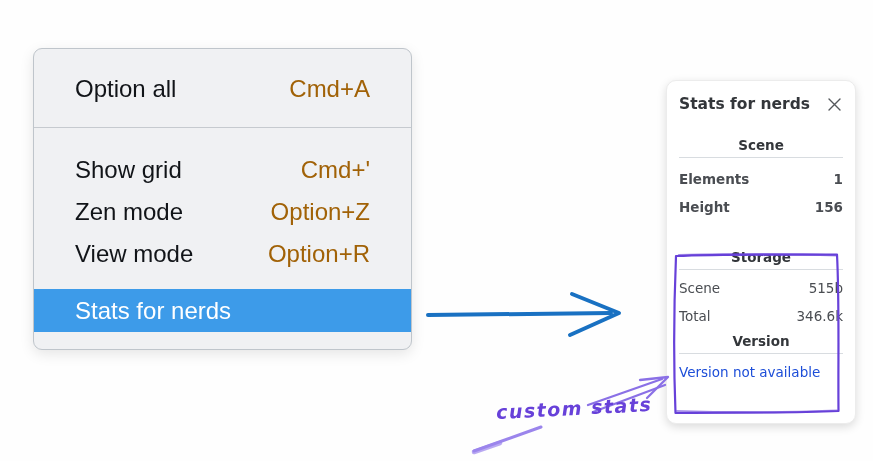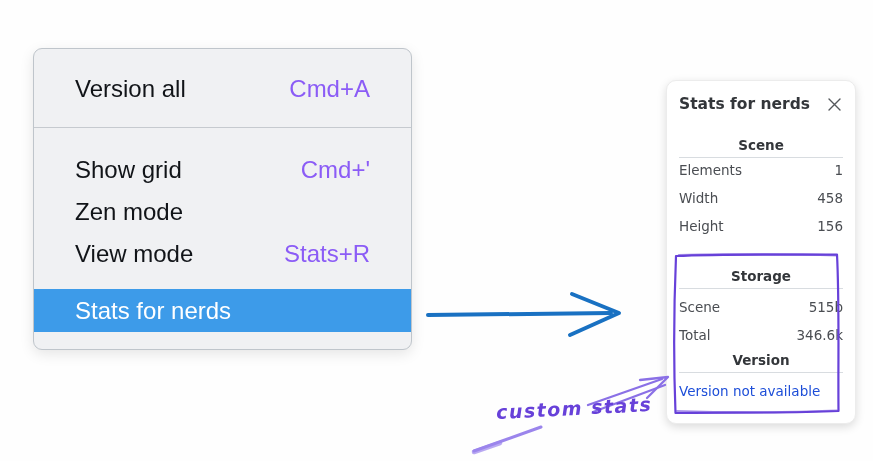--- a/index.html
+++ b/index.html
@@ -13,21 +13,21 @@
     position:absolute;left:33px;top:48px;width:379px;height:302px;
     background:#f0f1f3;border:1px solid #bfc5cb;border-radius:9px;
     box-shadow:0 4px 14px rgba(0,0,0,.10);
     box-sizing:border-box;
   }
   .menu-row{
     display:flex;justify-content:space-between;align-items:center;
     height:42px;padding:0 41px;
     font-size:24px;color:#111418;cursor:default;
   }
-  .menu-row .menu-shortcut{color:#8b5cf6;}
+  .menu-row .menu-shortcut{color:#a16207;}
   .row-0{margin-top:19px;}
   .menu-divider{height:1px;background:#c6cacf;margin:17px 0 21px 0;}
   .menu-row.highlighted{
     margin-top:14px;height:43px;background:#3d9be9;color:#ffffff;
   }
   .menu-row.highlighted .menu-shortcut{color:rgba(255,255,255,.72);}
 
   
   .stats-panel{
     position:absolute;left:666px;top:80px;width:190px;height:344px;
@@ -40,21 +40,21 @@
   .panel-header{display:flex;justify-content:space-between;align-items:center;height:22px;}
   .panel-title{font-weight:bold;font-size:15.5px;color:#33363a;}
   .panel-close{width:18px;height:18px;display:flex;align-items:center;justify-content:center;cursor:pointer;}
   .section-heading{font-weight:bold;font-size:13.5px;color:#33363a;text-align:center;height:20px;line-height:20px;}
   .h-scene{margin-top:20px;}
   .h-storage{margin-top:28px;}
   .h-version{margin-top:3px;}
   .sep{height:1px;background:#d8dce0;margin-top:2px;border:none;}
   .stat-row{display:flex;justify-content:space-between;align-items:center;height:24px;margin-top:4px;}
   .stat-row:first-of-type{margin-top:0;}
-  .rows-scene{}
+  .rows-scene{margin-top:9px;font-weight:bold;}
   .rows-storage{margin-top:6px;}
   .version-note{height:22px;line-height:22px;margin-top:7px;color:#1d4ed8;}
 
   
   .overlay{position:absolute;left:0;top:0;width:873px;height:461px;pointer-events:none;}
 
   
   .annotation-text{
     position:absolute;left:496px;top:397px;
     font-family:"DejaVu Sans","Liberation Sans",sans-serif;
@@ -62,34 +62,35 @@
     color:#6741d9;transform:rotate(-3deg);
   }
 </style>
 </head>
 <body>
 
 <div class="stage">
 
   <div class="context-menu">
     <div class="menu-row row-0">
-      <span class="menu-label">Version all</span>
+      <span class="menu-label">Option all</span>
       <span class="menu-shortcut">Cmd+A</span>
     </div>
     <div class="menu-divider"></div>
     <div class="menu-row">
       <span class="menu-label">Show grid</span>
       <span class="menu-shortcut">Cmd+'</span>
     </div>
     <div class="menu-row">
       <span class="menu-label">Zen mode</span>
+      <span class="menu-shortcut">Option+Z</span>
     </div>
     <div class="menu-row">
       <span class="menu-label">View mode</span>
-      <span class="menu-shortcut">Stats+R</span>
+      <span class="menu-shortcut">Option+R</span>
     </div>
     <div class="menu-row highlighted">
       <span class="menu-label">Stats for nerds</span>
     </div>
   </div>
 
   <div class="stats-panel">
     <div class="panel-header">
       <span class="panel-title">Stats for nerds</span>
       <span class="panel-close">
@@ -98,24 +99,20 @@
         </svg>
       </span>
     </div>
 
     <div class="section-heading h-scene">Scene</div>
     <div class="sep"></div>
     <div class="rows-scene">
       <div class="stat-row">
         <span>Elements</span>
         <span>1</span>
-      </div>
-      <div class="stat-row">
-        <span>Width</span>
-        <span>458</span>
       </div>
       <div class="stat-row">
         <span>Height</span>
         <span>156</span>
       </div>
     </div>
 
     <div class="section-heading h-storage">Storage</div>
     <div class="sep"></div>
     <div class="rows-storage">

